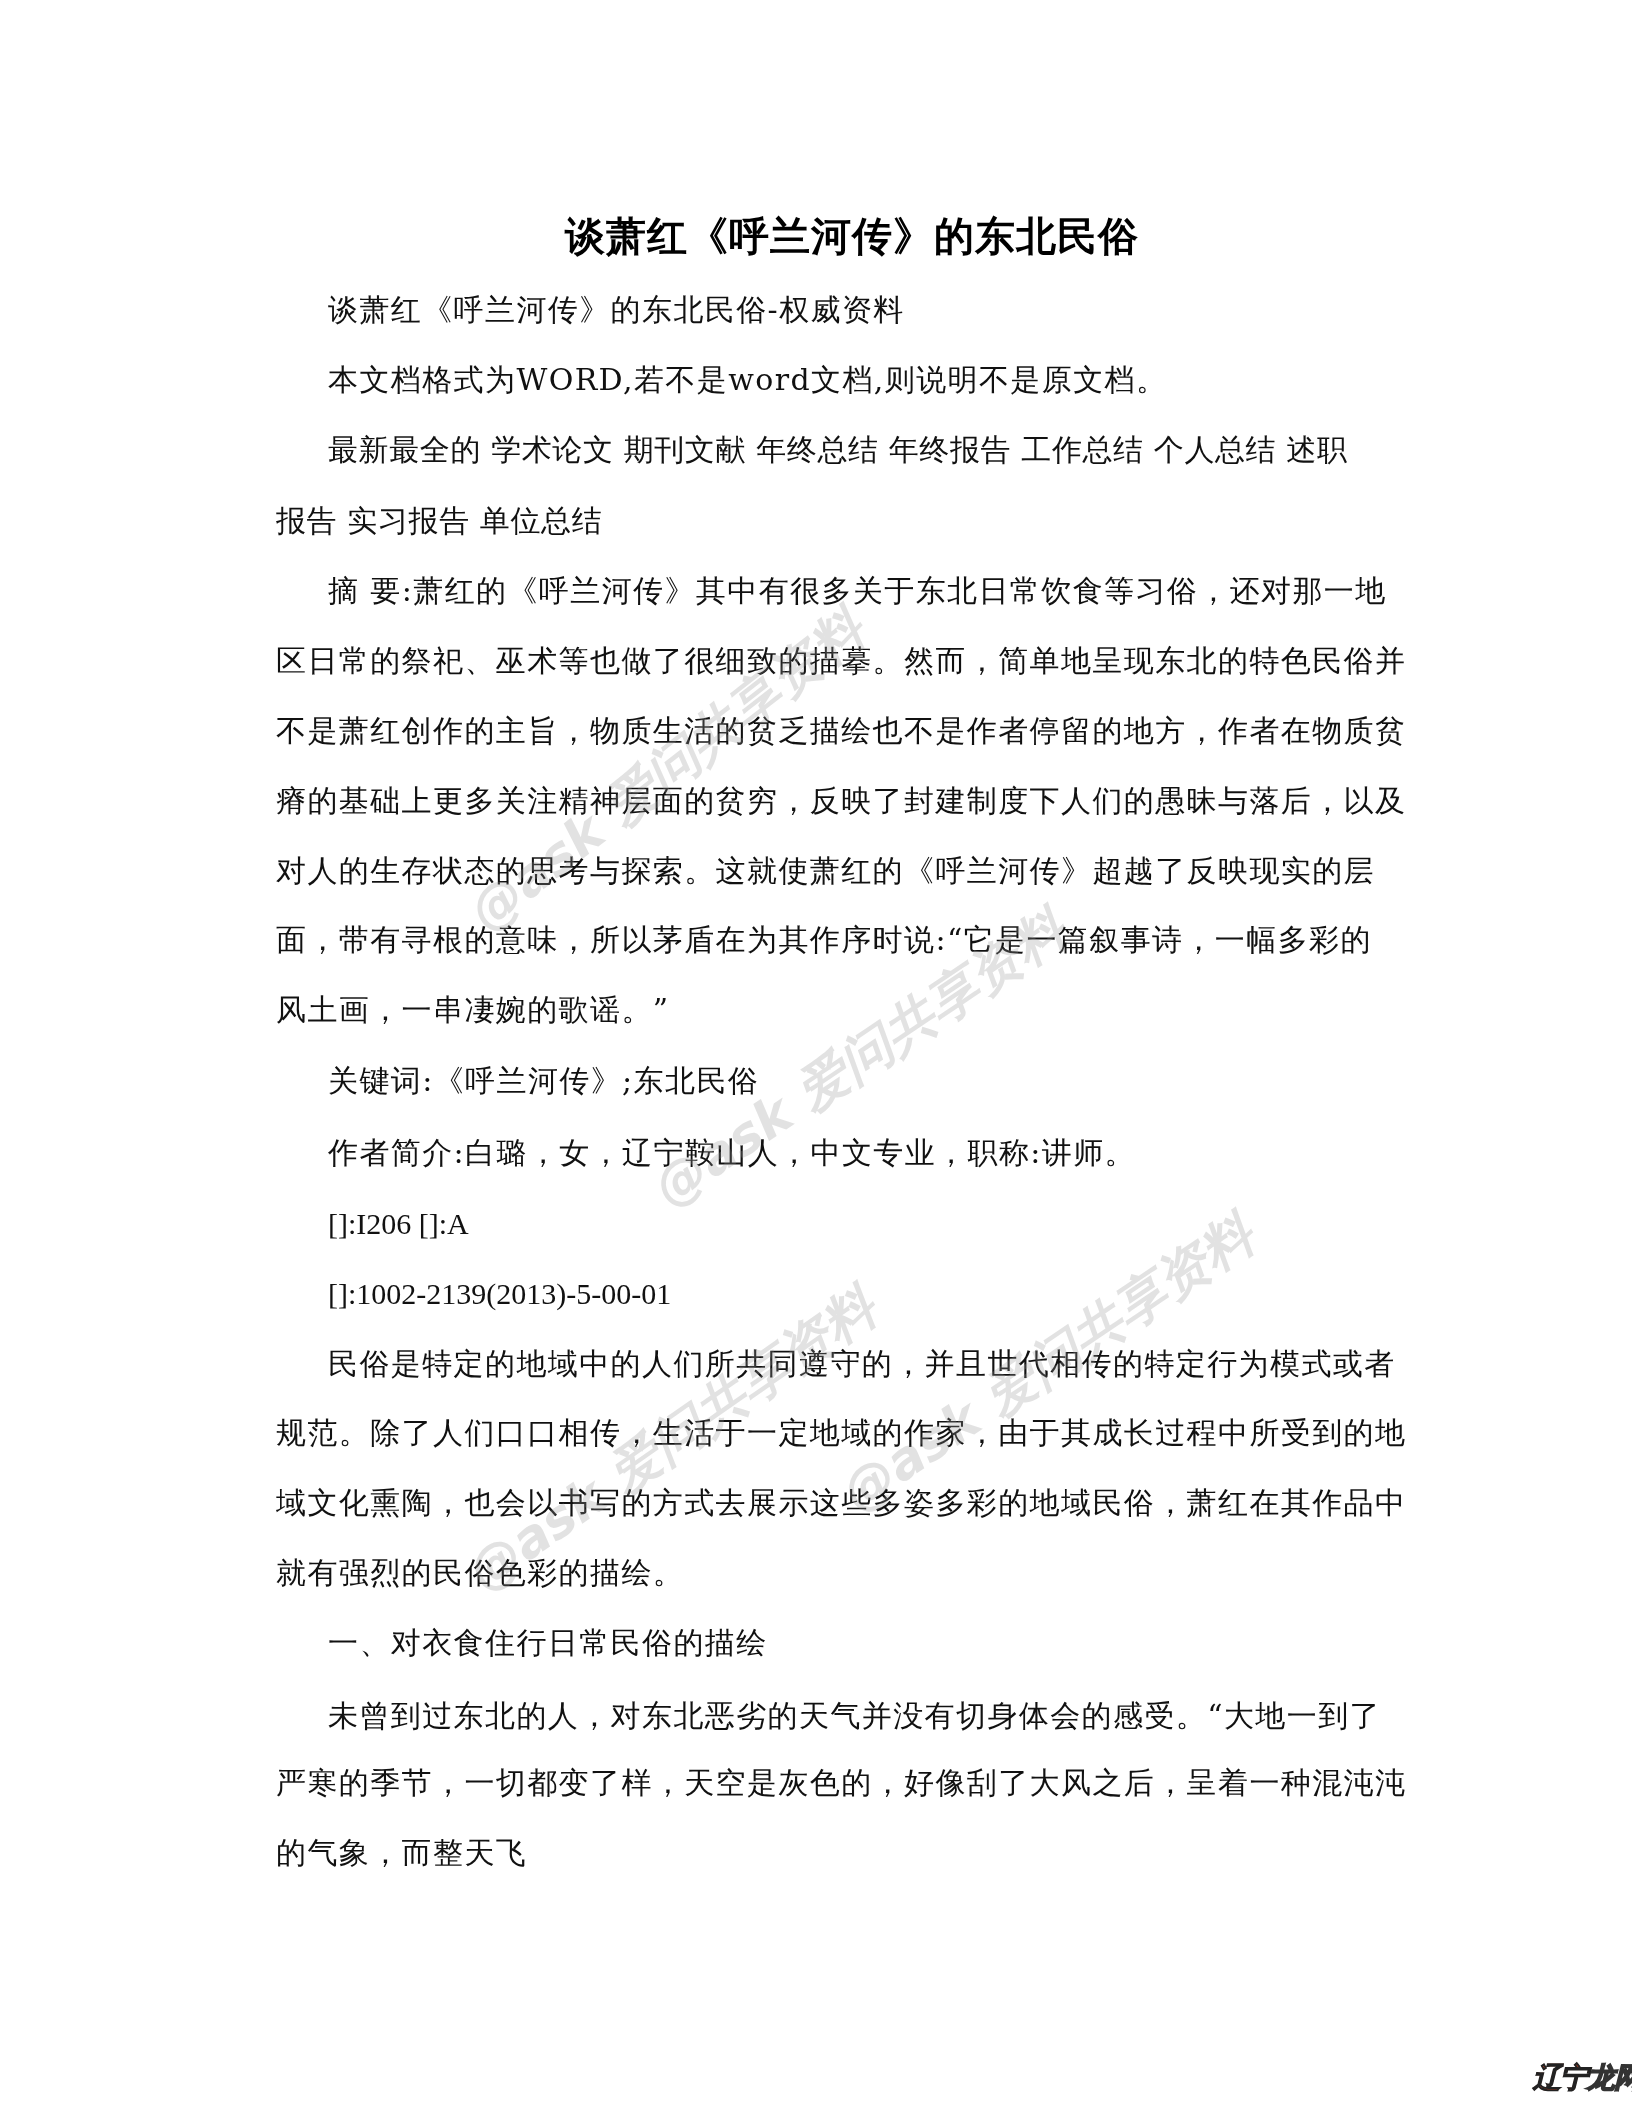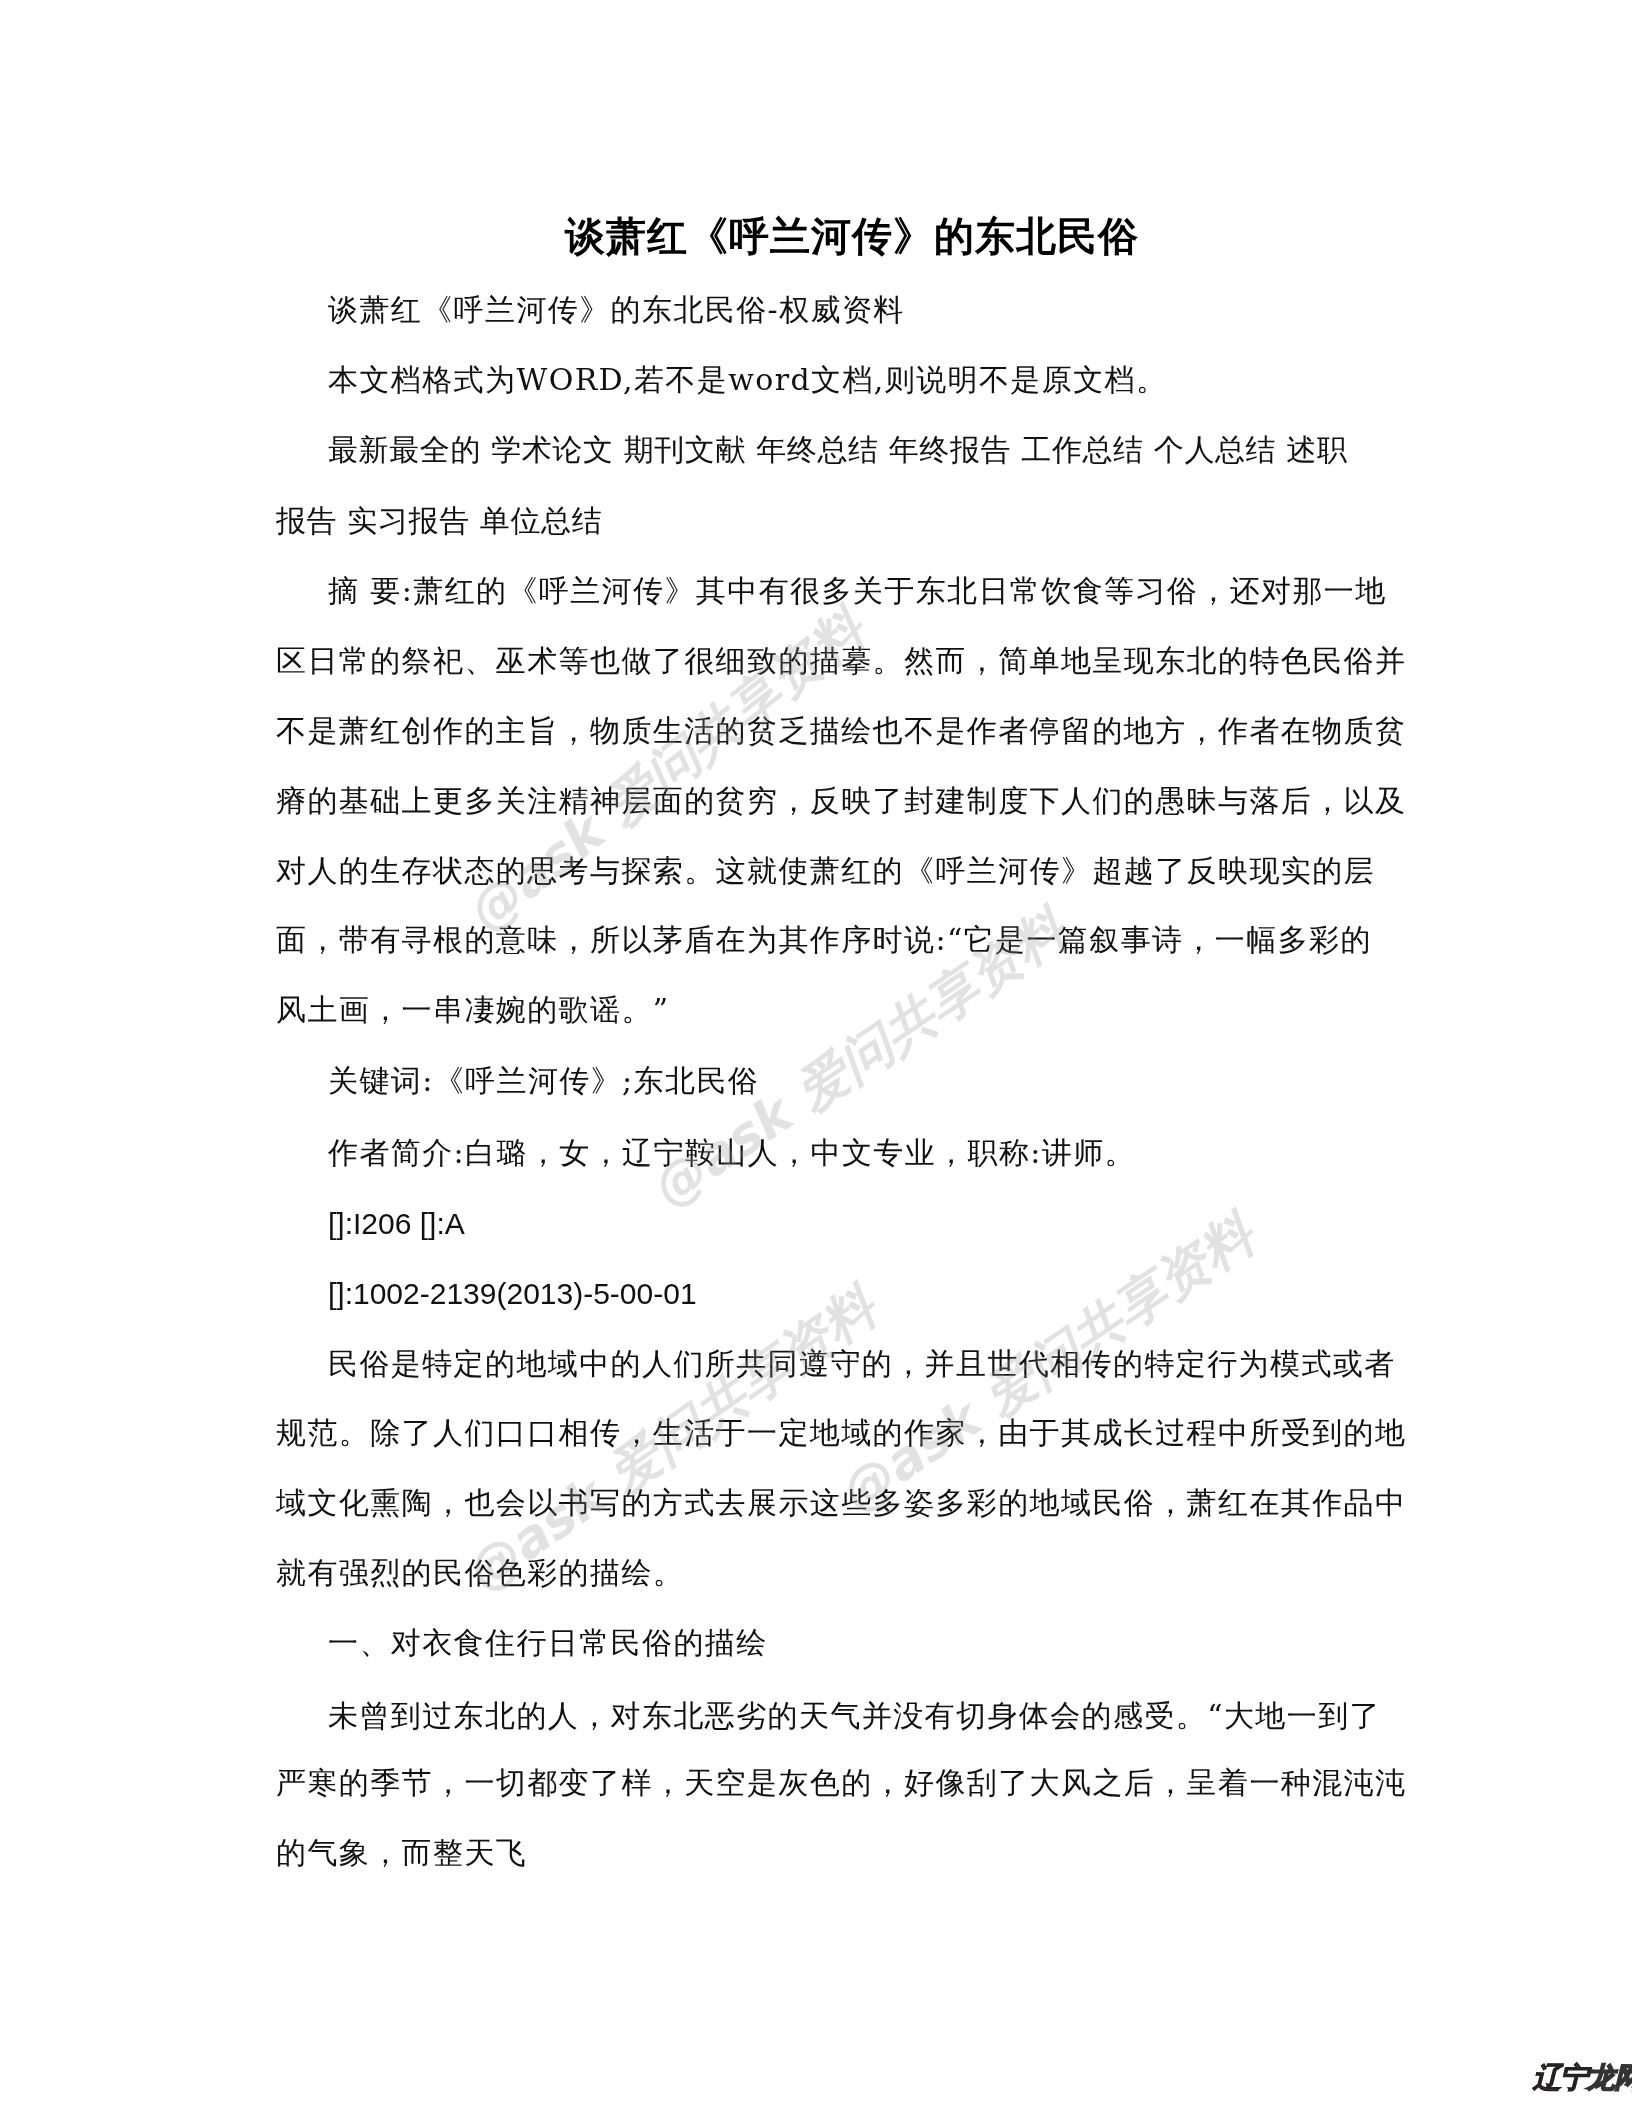--- a/index.html
+++ b/index.html
@@ -4,21 +4,21 @@
 <style>
   html, body { margin:0; padding:0; background:#ffffff; }
   body { width:1632px; height:2112px; position:relative; overflow:hidden;
          font-family:"DejaVu Serif","Liberation Serif",serif; color:#111; }
   .page { position:absolute; left:0; top:0; width:1632px; height:2112px; background:#fff;margin-left:36px; }
   .title { position:absolute; left:0; width:1632px; top:212px; height:48px; line-height:48px;
            text-align:center; font-size:40px; font-weight:bold; letter-spacing:1px; color:#000; }
   .line { position:absolute; left:240px; width:1160px; height:40px; line-height:40px;
           font-size:30px; white-space:nowrap; color:#111; letter-spacing:1.4px; }
   .indent { left:292px; }
-  .mono { font-family:Liberation Sans, sans-serif; }
+  .mono { font-family:Liberation Serif, serif; }
   .wm { position:absolute; font-family:"DejaVu Sans","Liberation Sans",sans-serif;
         font-weight:bold; font-style:italic; font-size:52px; color:rgba(150,150,150,0.28);
         white-space:nowrap; transform-origin:center center; pointer-events:none; }
   .logo { position:absolute; left:1497px; top:2062px; height:32px; line-height:32px;
           font-family:"DejaVu Sans","Liberation Sans",sans-serif; font-weight:bold; font-size:28px;
           letter-spacing:-1px;font-style:italic; }
   .logo .a { color:#e0461b; -webkit-text-stroke:1px #222; }
   .logo .b { color:#ffffff; -webkit-text-stroke:1.5px #333; }
 </style>
 </head>

